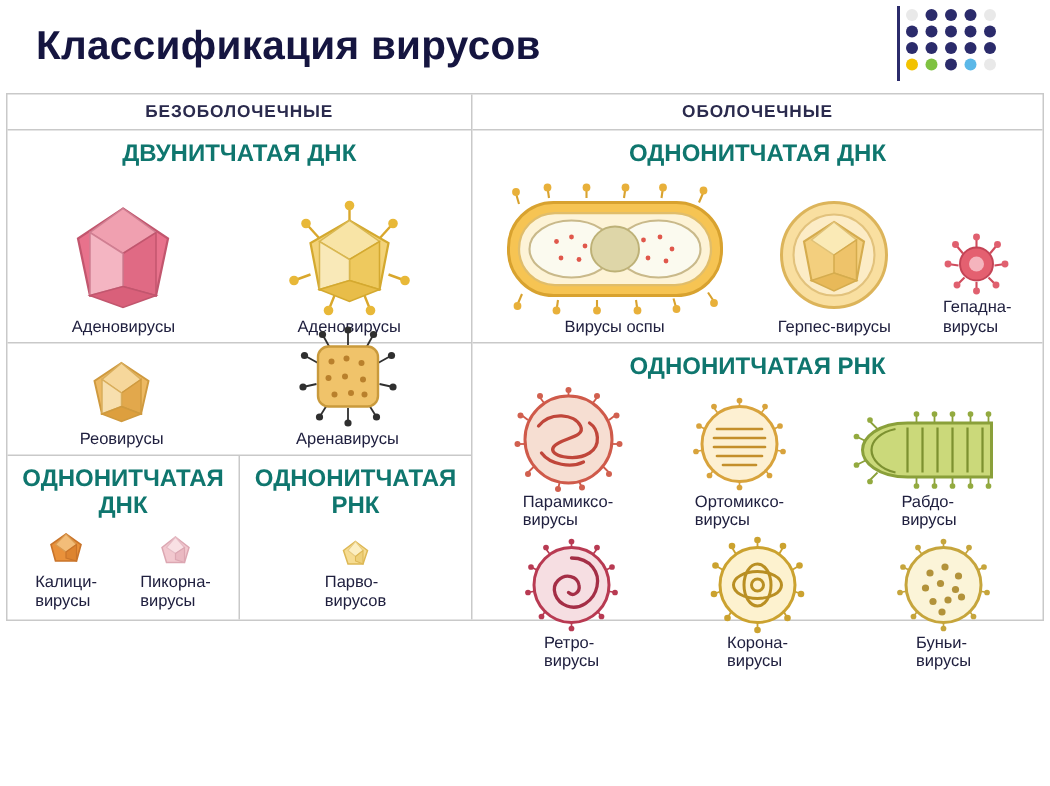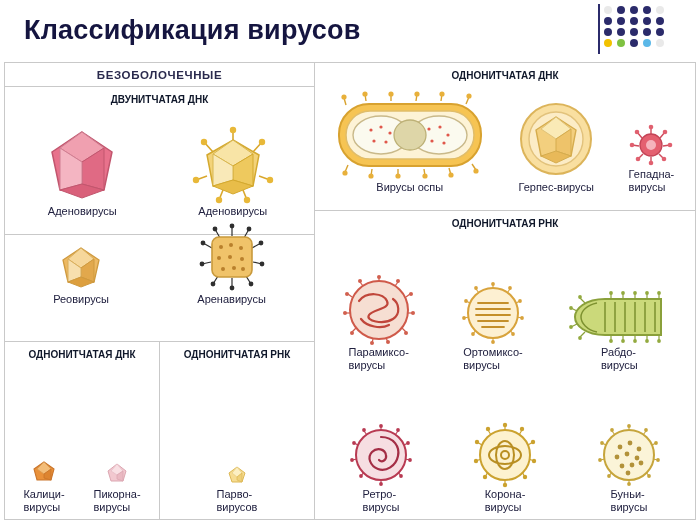--- a/index.html
+++ b/index.html
@@ -47,42 +47,42 @@
     background: #2b2b6b;
   }
   .dot { width: 8px; height: 8px; border-radius: 50%; }
 
   
   .board {
     position: absolute;
     top: 62px;
     left: 4px;
     width: 692px;
-    height: 458px;
+    height: 352px;
     border: 1px solid #c9c9c9;
     display: flex;
   }
   .col-left { width: 310px; border-right: 1px solid #c9c9c9; display: flex; flex-direction: column; }
   .col-right { flex: 1; display: flex; flex-direction: column; }
 
   .band-head {
     text-align: center;
     font-size: 11.5px;
     font-weight: bold;
     letter-spacing: 0.6px;
     padding: 6px 0 5px;
     border-bottom: 1px solid #c9c9c9;
     color: #2a2a4d;
   }
   .sub-head {
     text-align: center;
-    font-size: 10px;
+    font-size: 16px;
     font-weight: bold;
     padding: 7px 0 4px;
-    color: #0f172a;
+    color: #0f766e;
   }
 
   .sect { border-bottom: 1px solid #c9c9c9; }
   .sect.last { border-bottom: none; }
 
   .row {
     display: flex;
     justify-content: space-around;
     align-items: flex-end;
     padding: 2px 4px 4px;
@@ -299,20 +299,21 @@
             </div>
             <div class="cap">Парво-
 вирусов</div>
           </div>
         </div>
       </div>
     </div>
   </div>
 
   <div class="col-right">
+    <div class="band-head">ОБОЛОЧЕЧНЫЕ</div>
 
     <div class="sect" style="height:148px;">
       <div class="sub-head">ОДНОНИТЧАТАЯ ДНК</div>
       <div class="row" style="height:112px;align-items:flex-end;">
         <div class="cellwrap">
           <div class="art">
             <svg width="148" height="86" viewBox="0 0 148 86">
               <rect x="3" y="12" width="142" height="62" rx="30" fill="#f6c453" stroke="#d8a22f" stroke-width="2"></rect>
               <rect x="10" y="19" width="128" height="48" rx="24" fill="#fdf3d6" stroke="#e0bd6a" stroke-width="1.5"></rect>
               <g stroke="#d8a22f" stroke-width="1.4">

